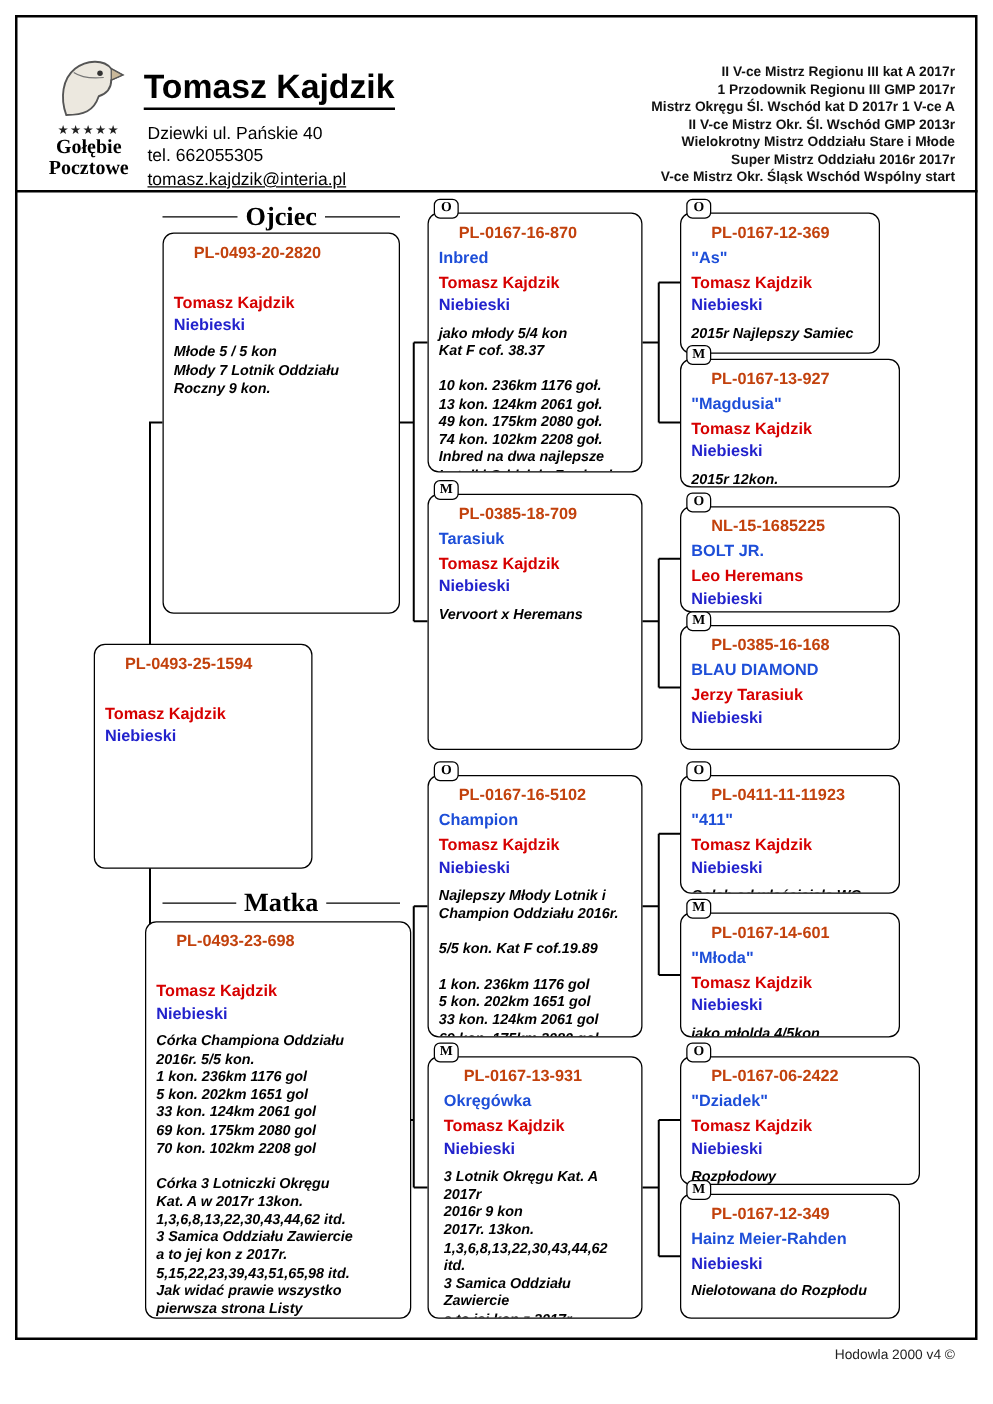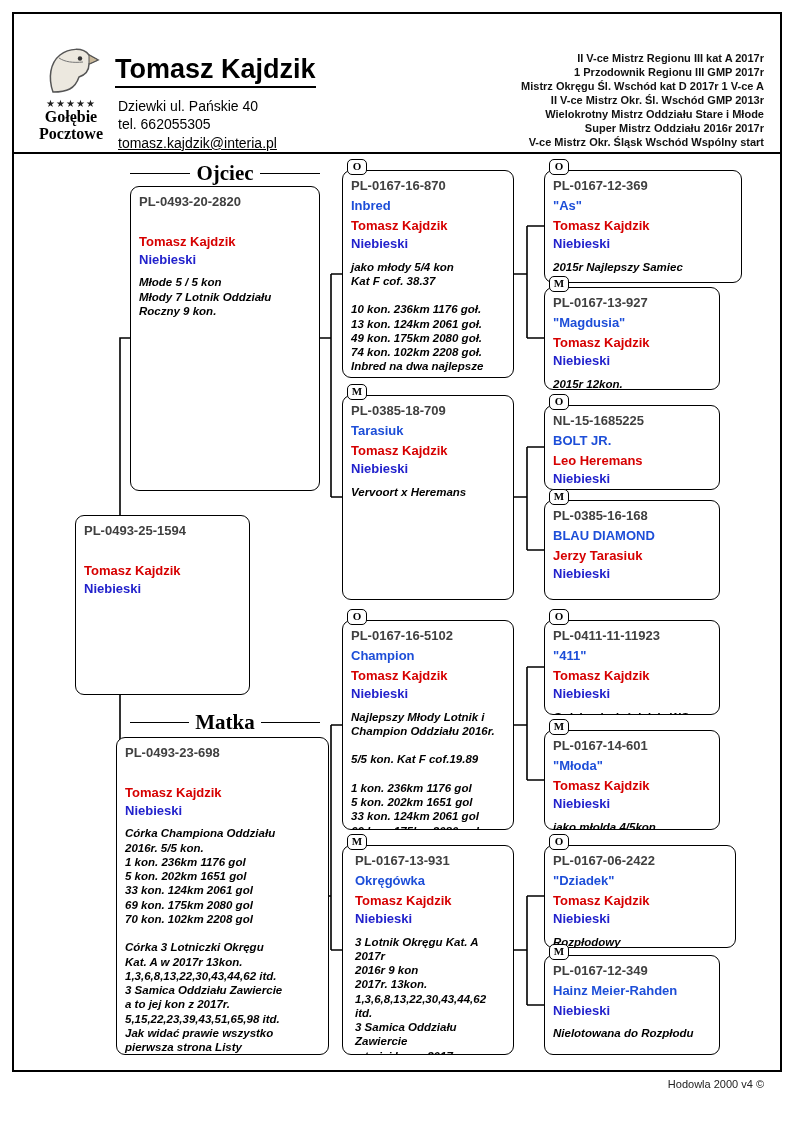--- a/index.html
+++ b/index.html
@@ -20,21 +20,21 @@
   .owner-title { position:absolute; left:115px; top:54px; font-size:27px; font-weight:bold;
     border-bottom:2px solid #000; padding-bottom:1px; }
   .contact { position:absolute; left:118px; top:97px; font-size:14px; line-height:1.32; }
   .contact .email { text-decoration:underline; }
   .achievements { position:absolute; right:30px; top:52px; text-align:right;
     font-size:11px; font-weight:bold; line-height:1.27; white-space:pre-line; color:#111; }
 
   
   .pbox { position:absolute; background:#fff; border:1.6px solid #000; border-radius:9px;
     padding:6px 8px; box-sizing:border-box; overflow:hidden; }
-  .ring   { color:#404040; font-weight:bold; font-size:13px; line-height:1.32; margin-bottom:3px; }
+  .ring   { color:#c2410c; font-weight:bold; font-size:13px; line-height:1.32; margin-bottom:3px;margin-left:16px; }
   .pname  { color:#1d4ed8; font-weight:bold; font-size:13px; line-height:1.32; min-height:17px; margin-bottom:3px; }
   .owner  { color:#D60000; font-weight:bold; font-size:13px; line-height:1.32; }
   .owner:empty { display:none; }
   .pcolor { color:#2222CC; font-weight:bold; font-size:13px; line-height:1.32; margin-top:1px; }
   .notes  { font-size:11.5px; font-weight:bold; font-style:italic; white-space:pre-line;
     line-height:1.24; margin-top:7px; color:#000; }
   .notes:empty { display:none; }
 
   .col-heading { position:absolute; display:flex; align-items:center; gap:6px;
     font-family:"Liberation Serif", serif; font-weight:bold; height:22px; }
@@ -197,21 +197,21 @@
 2016r 9 kon
 2017r. 13kon.
 1,3,6,8,13,22,30,43,44,62 itd.
 3 Samica Oddziału Zawiercie
 a to jej kon z 2017r.
 5,15,22,23,39,43,51,65,98 itd.
 Jak widać prawie wszystko
 pierwsza strona Listy</div>
 </div>
 
-<div class="pbox" style="left:544px;top:170px;width:198px;height:113px;">
+<div class="pbox" style="left:544px;top:170px;width:160px;height:113px;">
   <div class="ring">PL-0167-12-369</div>
   <div class="pname">"As"</div>
   <div class="owner">Tomasz Kajdzik</div>
   <div class="pcolor">Niebieski</div>
   <div class="notes">2015r  Najlepszy Samiec</div>
 </div>
 <div class="pbox" style="left:544px;top:287px;width:176px;height:103px;">
   <div class="ring">PL-0167-13-927</div>
   <div class="pname">"Magdusia"</div>
   <div class="owner">Tomasz Kajdzik</div>

